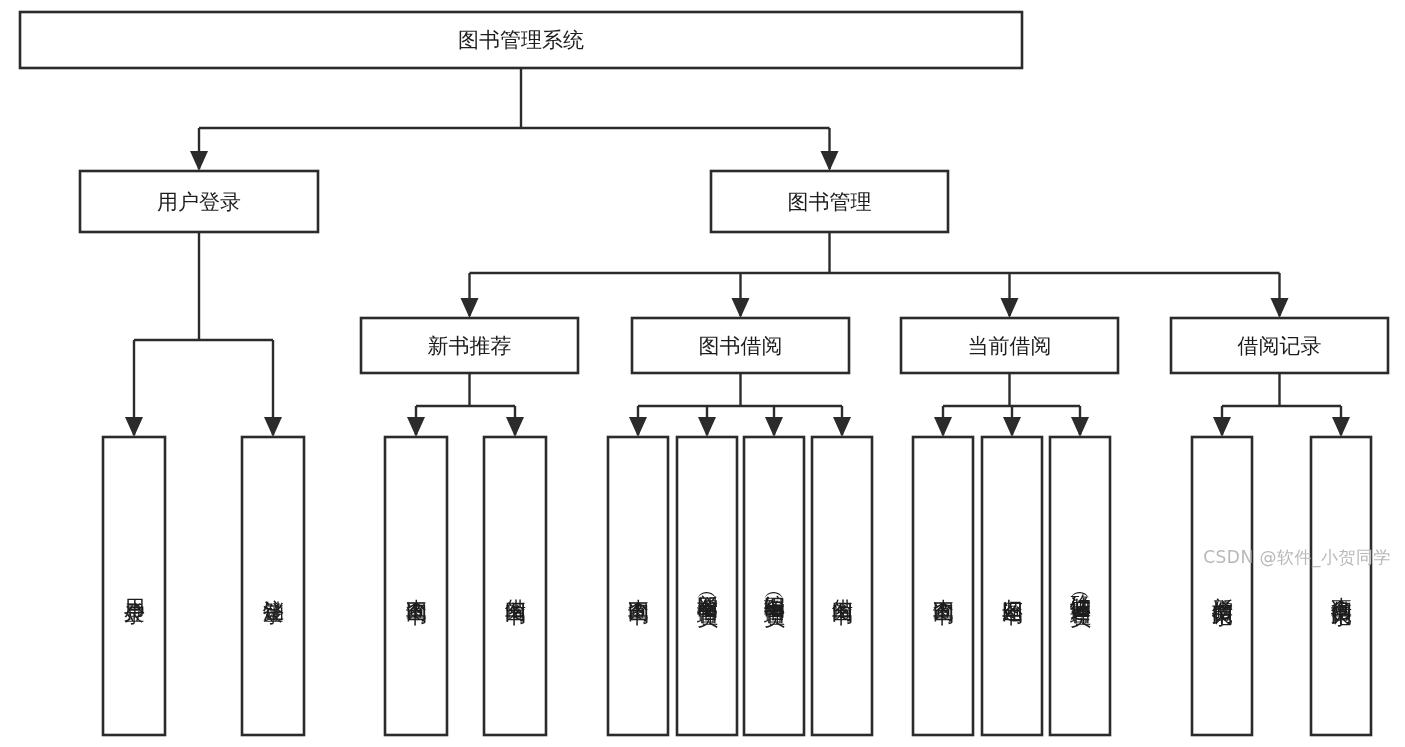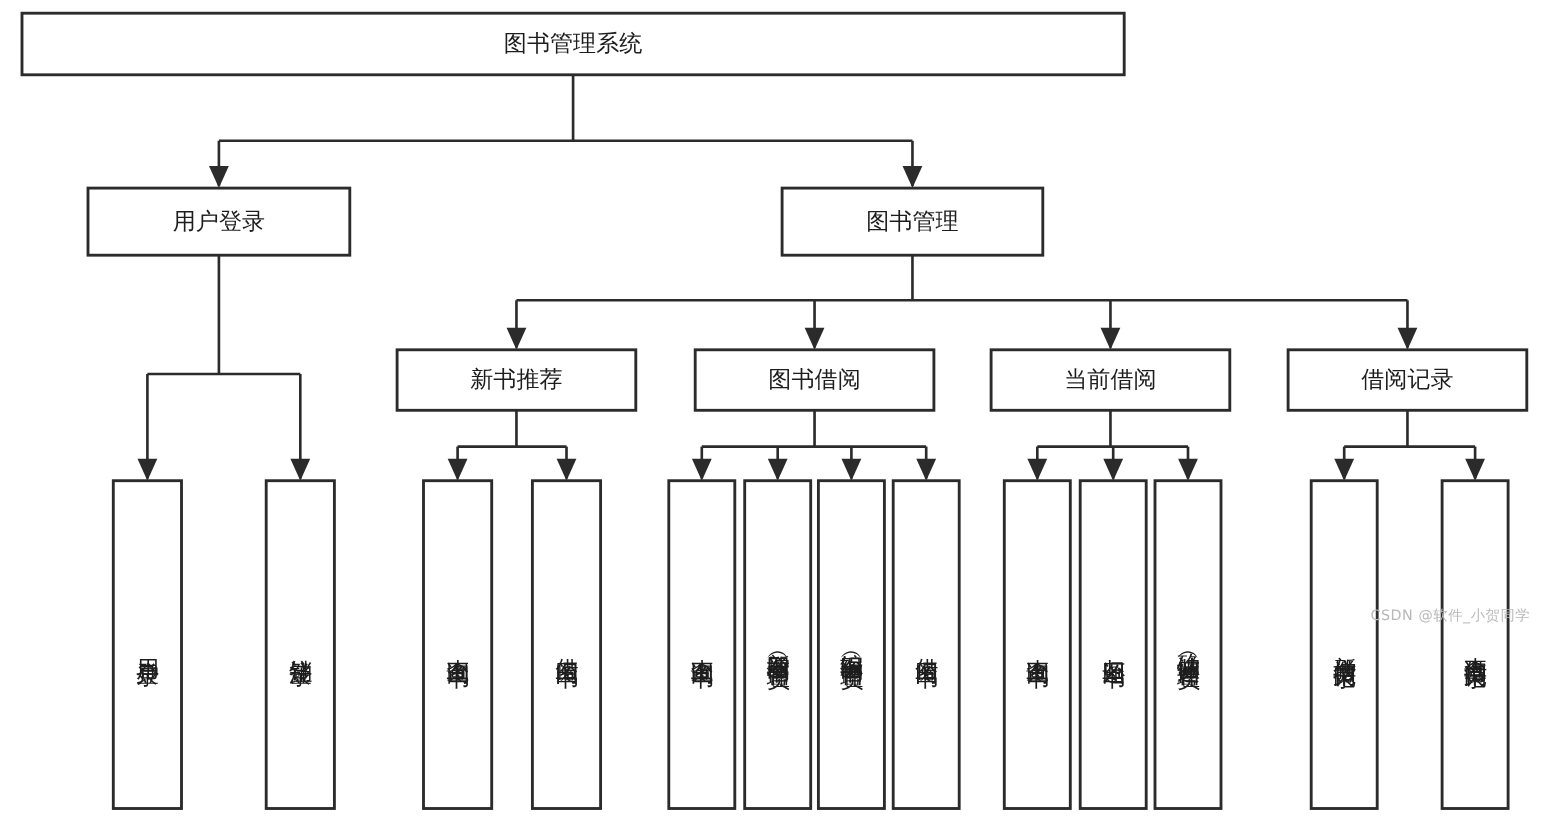--- a/index.html
+++ b/index.html
@@ -65,21 +65,21 @@
     letter-spacing: 2px;
     color: #1d1d1d;
     white-space: nowrap;
     text-align: center;
   }
   .watermark {
     position: absolute;
     right: 14px;
     bottom: 6px;
     font-family: "DejaVu Sans", "Liberation Sans", sans-serif;
-    font-size: 13px;
+    font-size: 17px;
     color: #b8b8b8;
     white-space: nowrap;
     letter-spacing: 0.5px;
   }
 </style>
 </head>
 <body>
 
 <div id="diagram-root">
 

